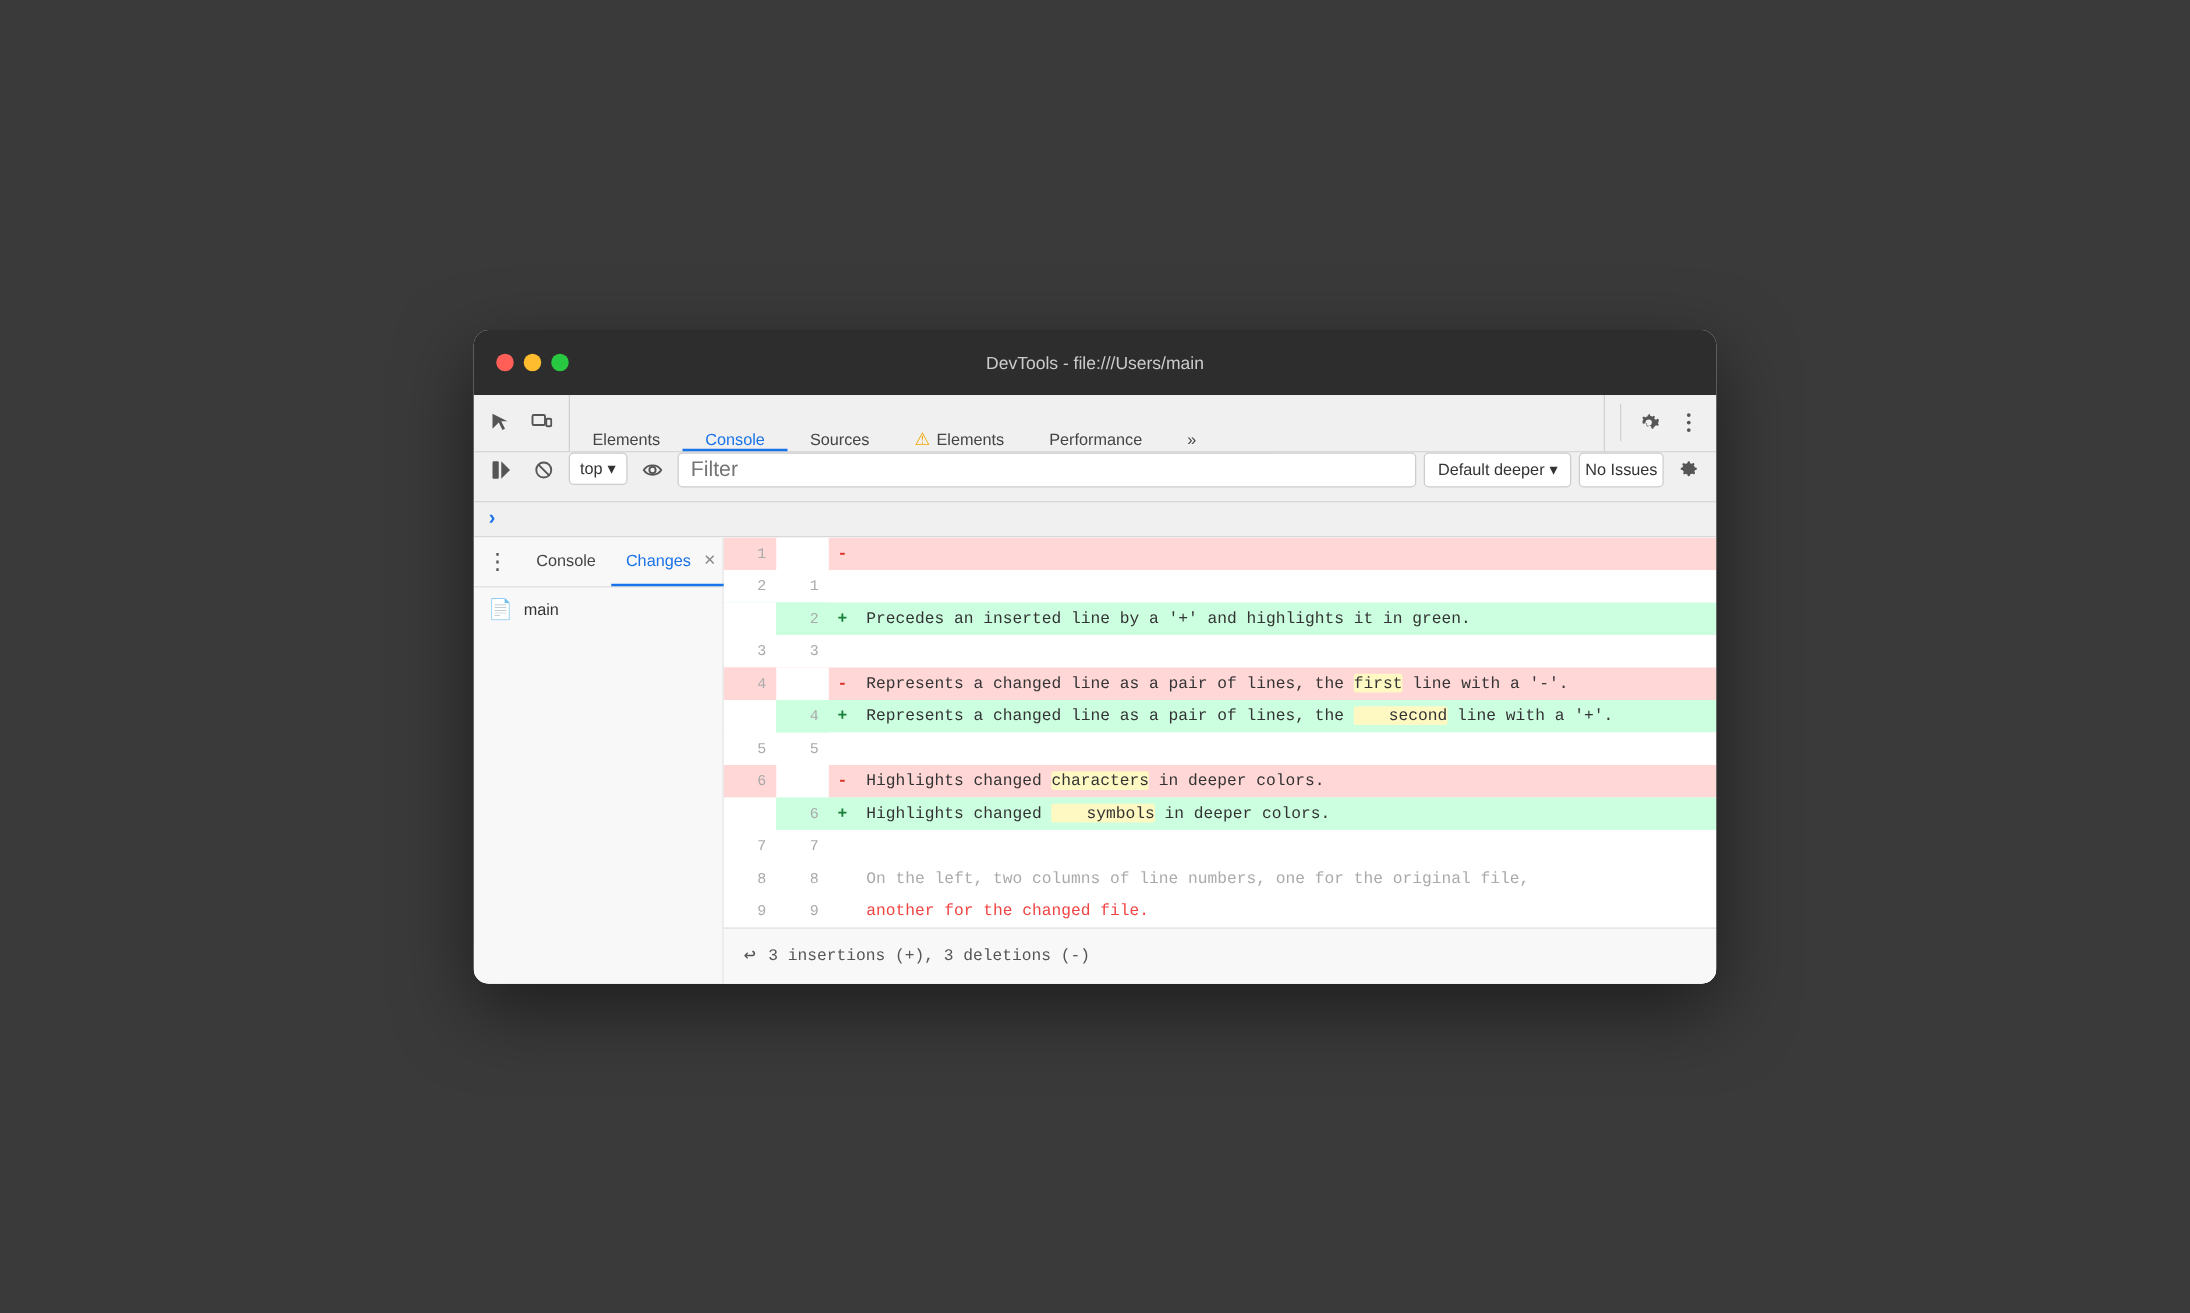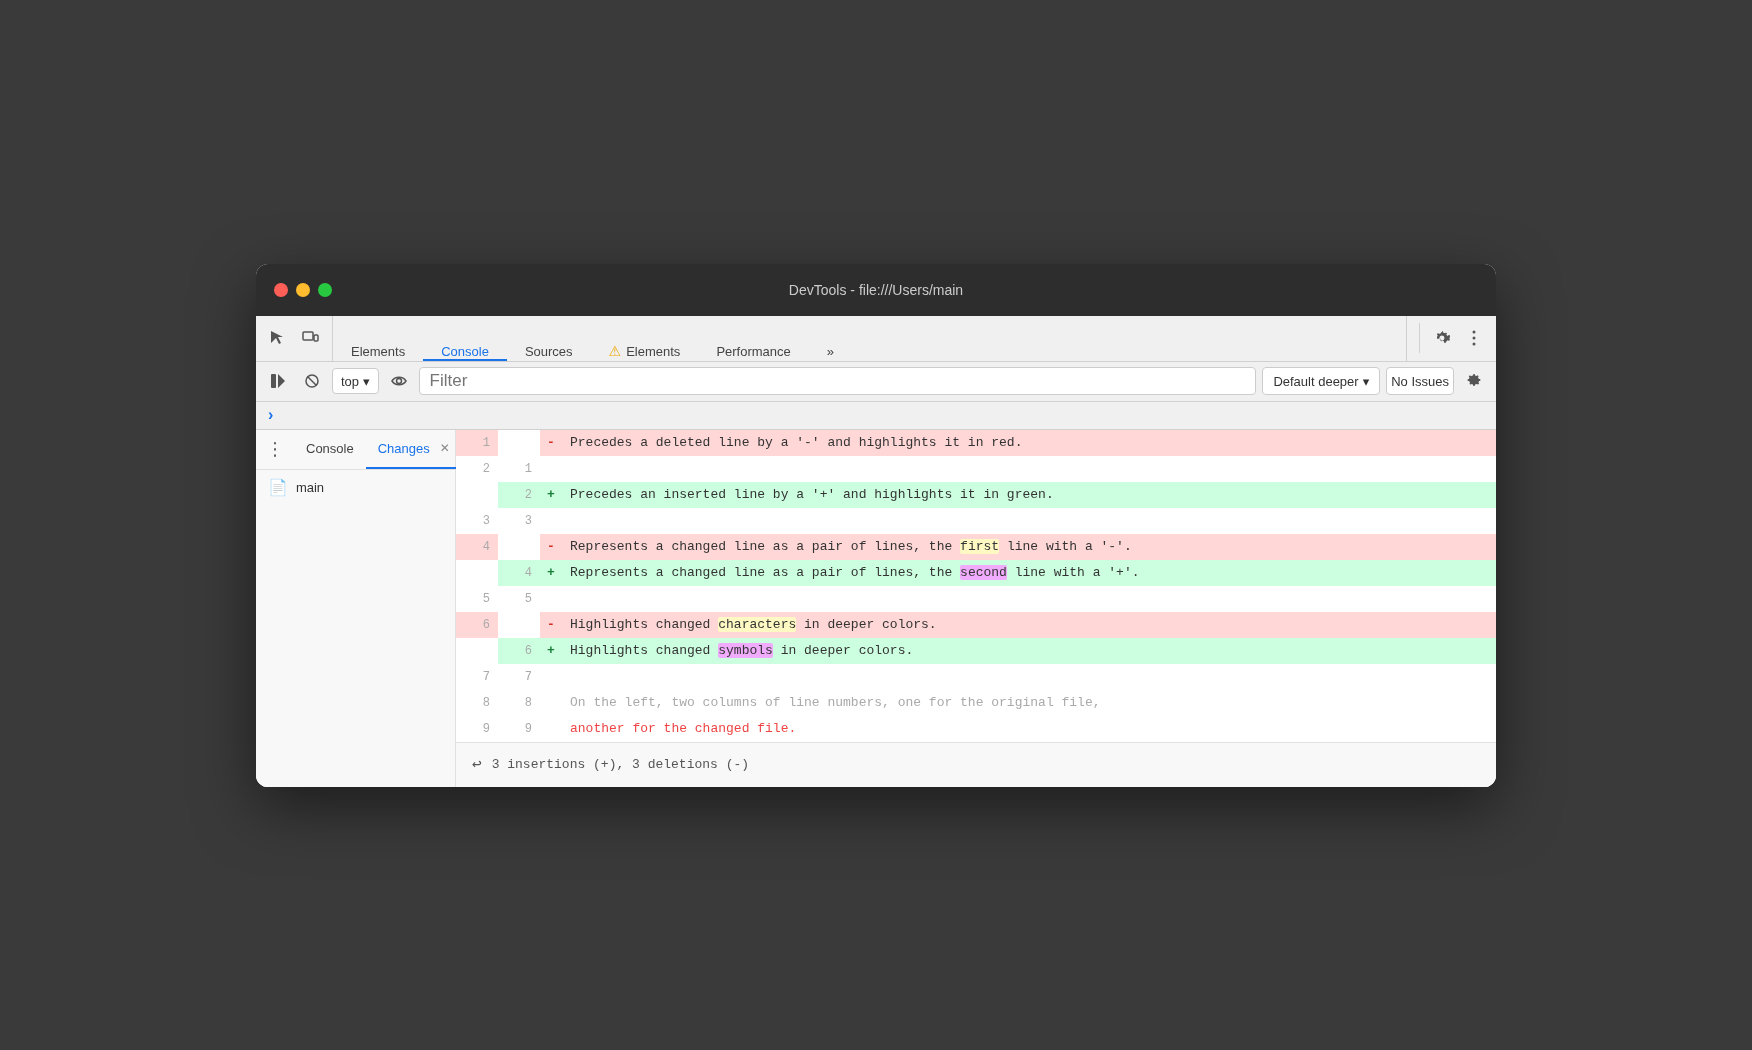--- a/index.html
+++ b/index.html
@@ -5,21 +5,21 @@
     * { box-sizing: border-box; margin: 0; padding: 0; }
     body {
       background: #3a3a3a;
       display: flex;
       align-items: center;
       justify-content: center;
       min-height: 100vh;
       font-family: -apple-system, BlinkMacSystemFont, 'Helvetica Neue', sans-serif;
     }
     .devtools-window {
-      width: 1240px;
+      width: 994px;
       background: #f0f0f0;
       border-radius: 12px;
       box-shadow: 0 20px 60px rgba(0,0,0,0.5);
       overflow: hidden;
       display: flex;
       flex-direction: column;
     }
     
     .title-bar {
       background: #2d2d2d;
@@ -107,21 +107,20 @@
       align-items: center;
       gap: 4px;
       padding: 0 8px;
       border-left: 1px solid #d0d0d0;
     }
     
     .console-toolbar {
       background: #f0f0f0;
       border-bottom: 1px solid #d0d0d0;
       display: flex;
-      align-items: center;
       height: 40px;
       padding: 0 8px;
       gap: 6px;
       flex-shrink: 0;
     }
     .console-btn {
       width: 28px;
       height: 28px;
       display: flex;
       align-items: center;
@@ -323,22 +322,23 @@
       white-space: pre;
       color: #333;
     }
     .deleted .diff-text { color: #333; }
     .inserted .diff-text { color: #333; }
     .highlight-del {
       background: #fef9c3;
       border-radius: 2px;
     }
     .highlight-ins {
-      background: #f0abfc;
+      background: #fef9c3;
       border-radius: 2px;
+      padding-left: 28px;
     }
     
     .diff-footer {
       border-top: 1px solid #e0e0e0;
       padding: 10px 16px;
       display: flex;
       align-items: center;
       gap: 10px;
       font-size: 13px;
       color: #555;
@@ -479,21 +479,20 @@
       </div>
     </div>
 
     <div class="diff-content">
       <div class="diff-lines" id="diff-lines-container">
 
       <div class="diff-line deleted">
             <span class="line-num deleted-bg">1</span>
             <span class="line-num empty"></span>
             <span class="diff-marker del">-</span>
-            <span class="diff-text">Precedes a deleted line by a '-' and highlights it in red.</span>
           </div>
           <div class="diff-line normal">
             <span class="line-num ">2</span>
             <span class="line-num ">1</span>
             <span class="diff-marker "></span>
             <span class="diff-text"></span>
           </div>
           <div class="diff-line inserted">
             <span class="line-num empty"></span>
             <span class="line-num inserted-bg">2</span>

